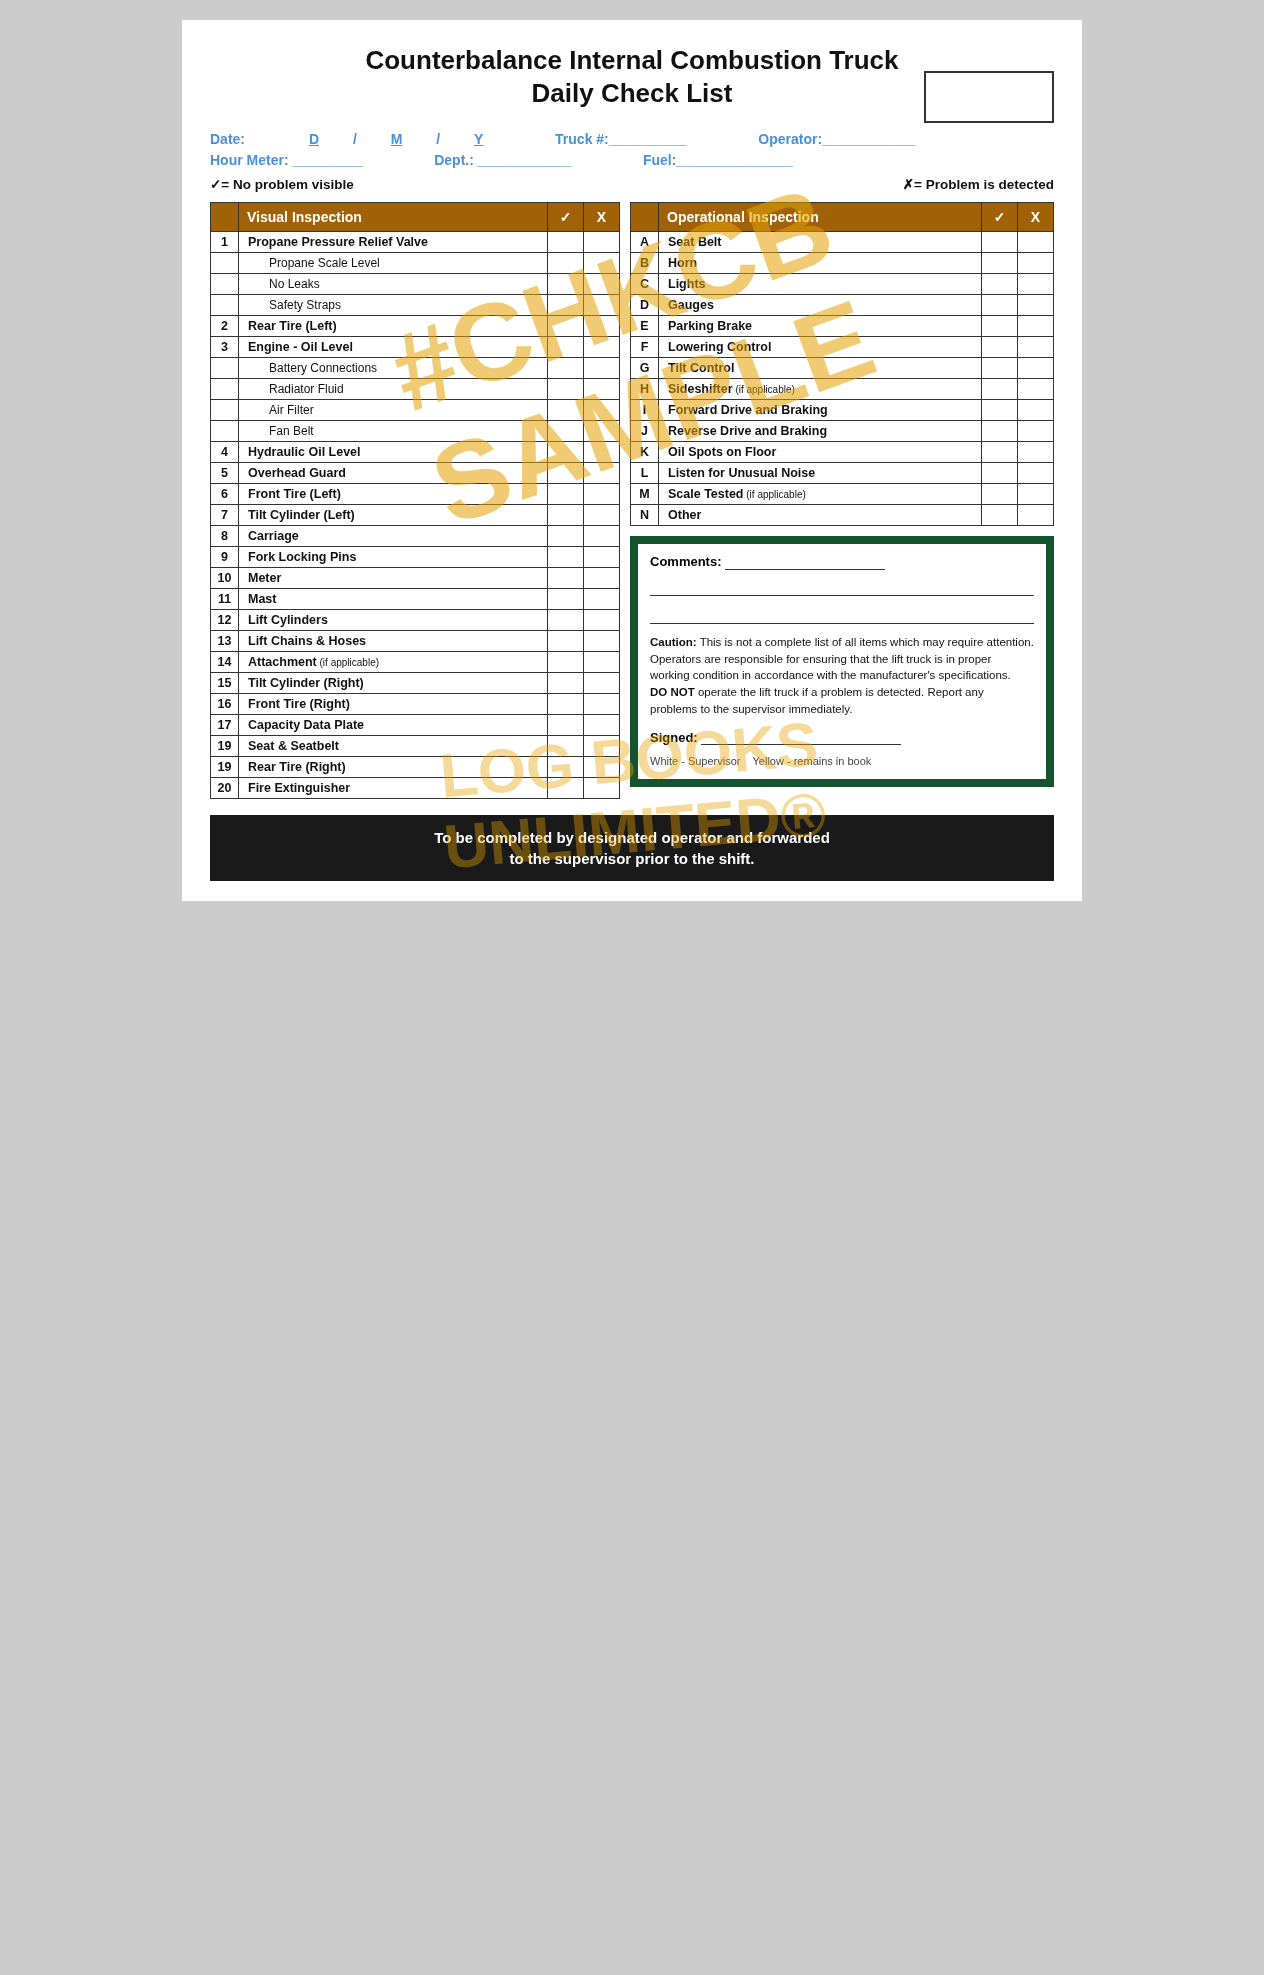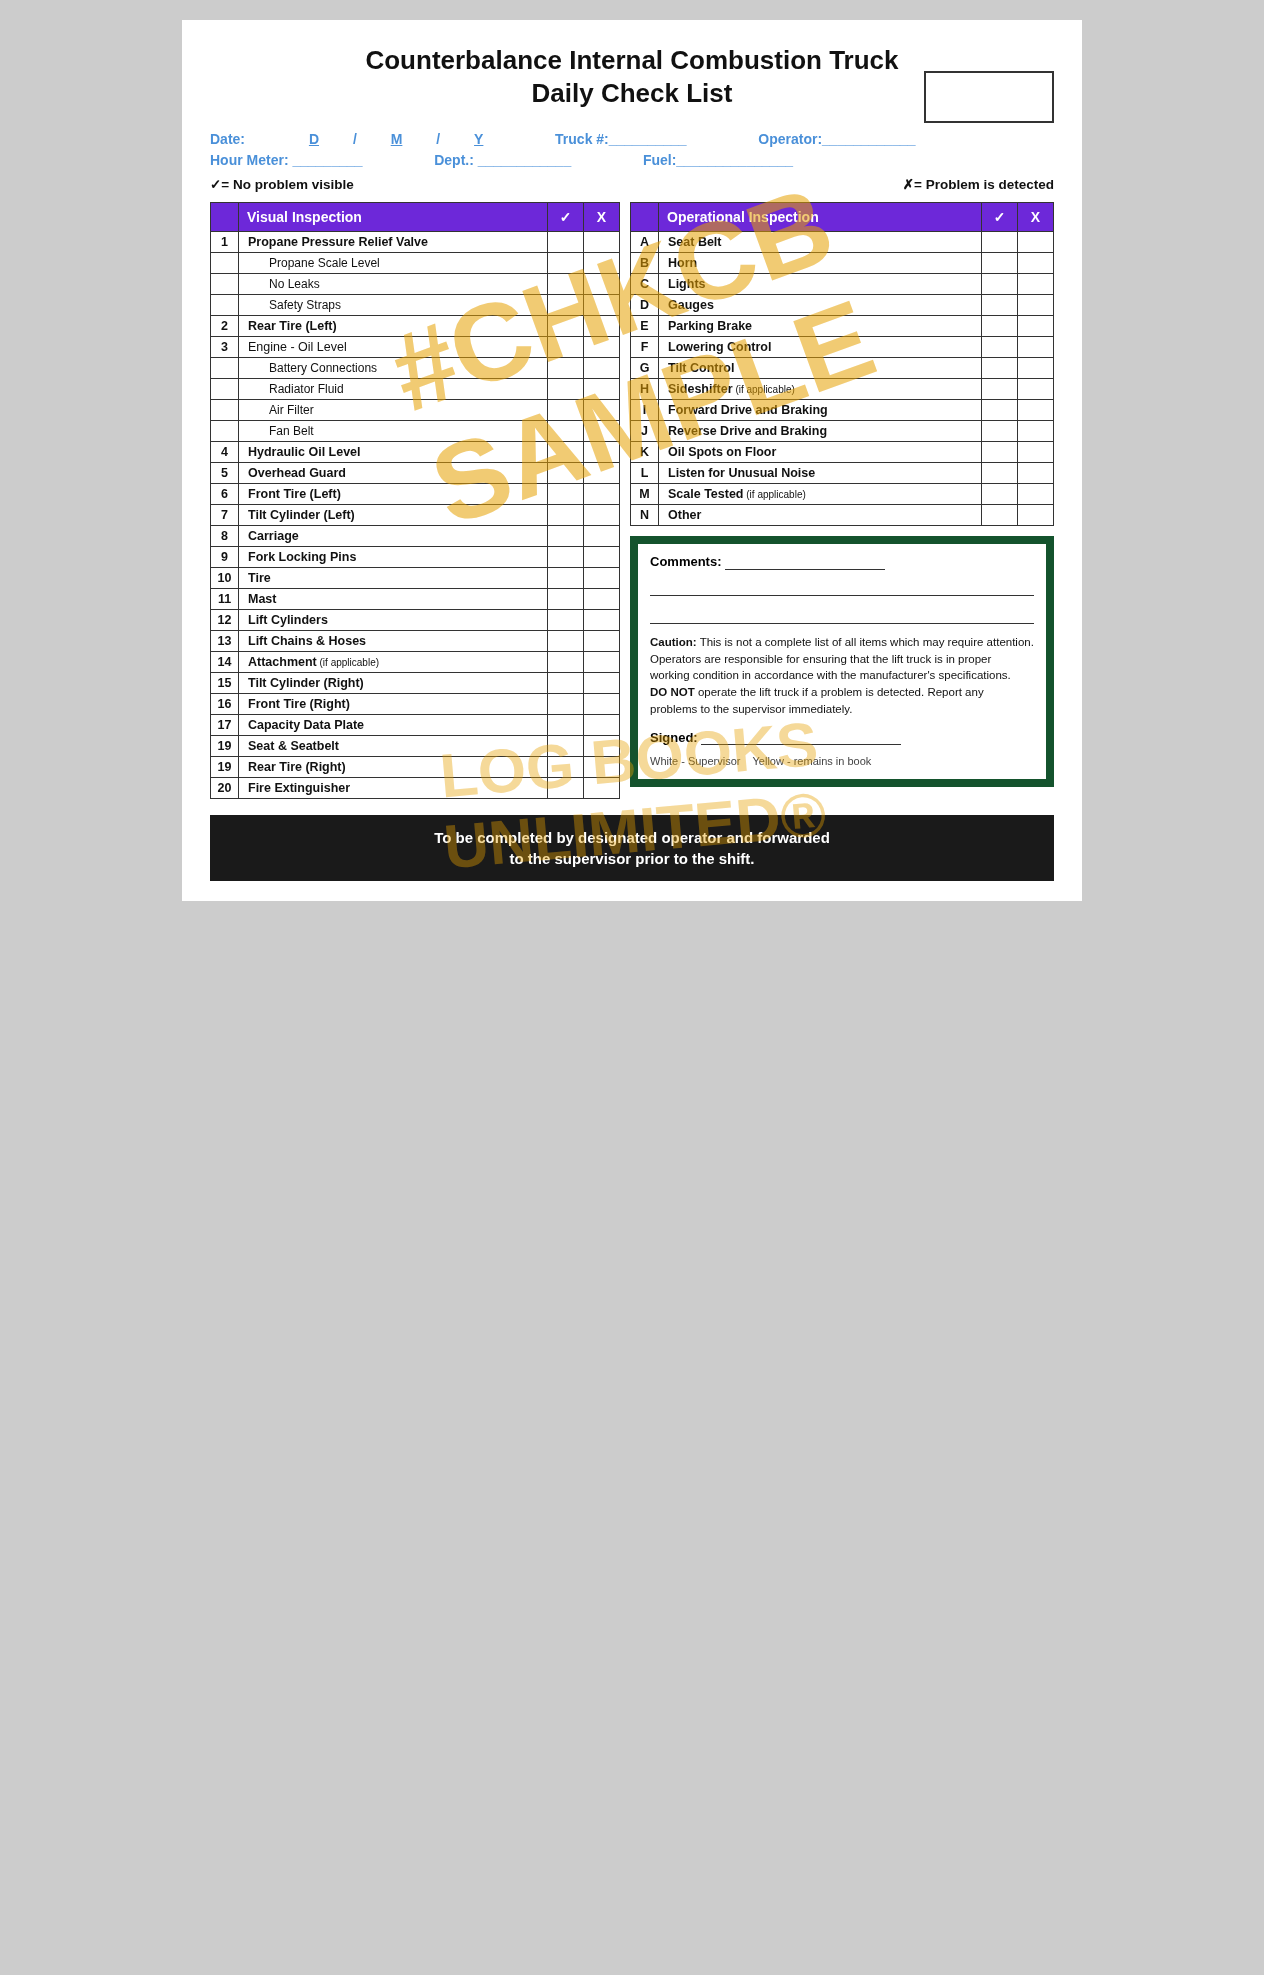--- a/index.html
+++ b/index.html
@@ -97,21 +97,21 @@
     .left-col { flex: 0 0 410px; }
     .right-col { flex: 1; }
 
     
     table {
       border-collapse: collapse;
       width: 100%;
       font-size: 12.5px;
     }
     table th {
-      background: #6d28d9;
+      background: #a16207;
       color: #fff;
       font-weight: 700;
       font-size: 14px;
       padding: 6px 5px;
       border: 1px solid #333;
       text-align: center;
     }
     table th.label-th {
       text-align: left;
       padding-left: 8px;
@@ -279,21 +279,21 @@
               <td class="check-cell"></td>
             </tr>
             <tr>
               <td class="num-cell">2</td>
               <td class="label-cell" style="font-weight: 700;">Rear Tire (Left)</td>
               <td class="check-cell"></td>
               <td class="check-cell"></td>
             </tr>
             <tr>
               <td class="num-cell">3</td>
-              <td class="label-cell" style="font-weight: 400;">Engine - Oil Level</td>
+              <td class="label-cell" style="font-weight: 700;">Engine - Oil Level</td>
               <td class="check-cell"></td>
               <td class="check-cell"></td>
             </tr>
             <tr>
               <td class="num-cell"></td>
               <td class="label-cell sub-item">Battery Connections</td>
               <td class="check-cell"></td>
               <td class="check-cell"></td>
             </tr>
             <tr>
@@ -345,21 +345,21 @@
               <td class="check-cell"></td>
             </tr>
             <tr>
               <td class="num-cell">9</td>
               <td class="label-cell" style="font-weight: 700;">Fork Locking Pins</td>
               <td class="check-cell"></td>
               <td class="check-cell"></td>
             </tr>
             <tr>
               <td class="num-cell">10</td>
-              <td class="label-cell" style="font-weight: 700;">Tire</td>
+              <td class="label-cell" style="font-weight: 700;">Meter</td>
               <td class="check-cell"></td>
               <td class="check-cell"></td>
             </tr>
             <tr>
               <td class="num-cell">11</td>
               <td class="label-cell" style="font-weight: 700;">Mast</td>
               <td class="check-cell"></td>
               <td class="check-cell"></td>
             </tr>
             <tr>

